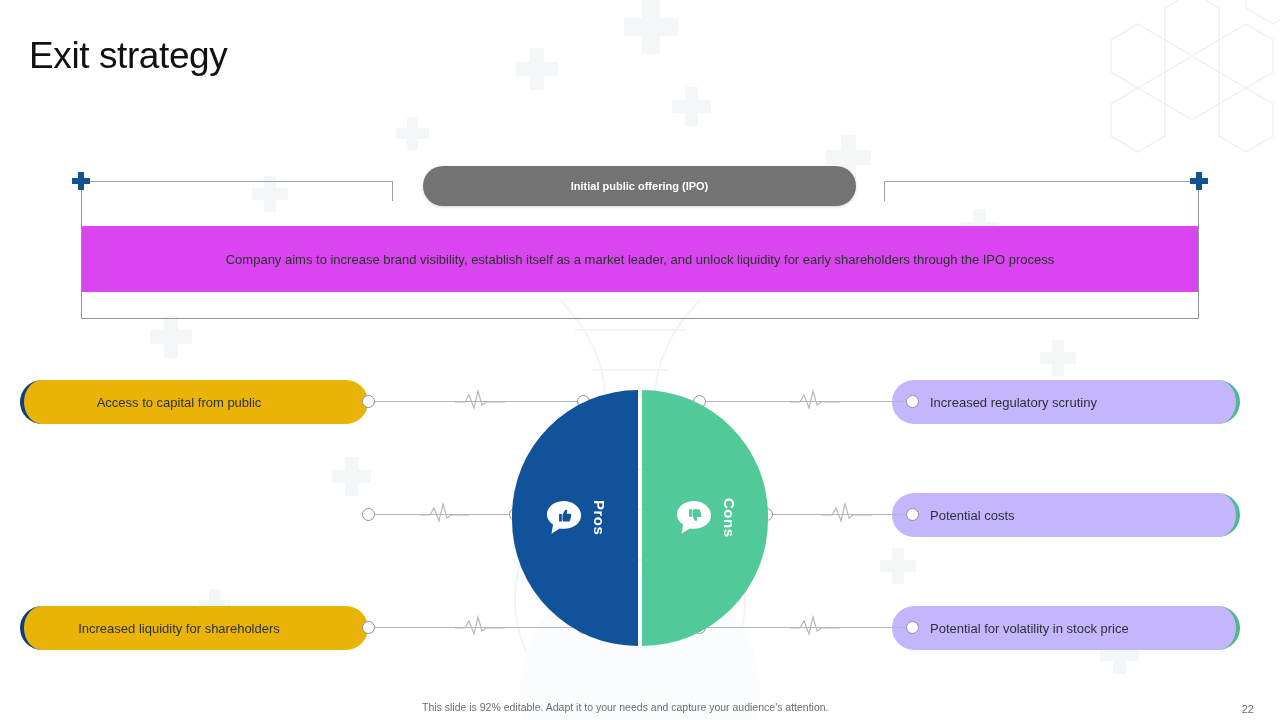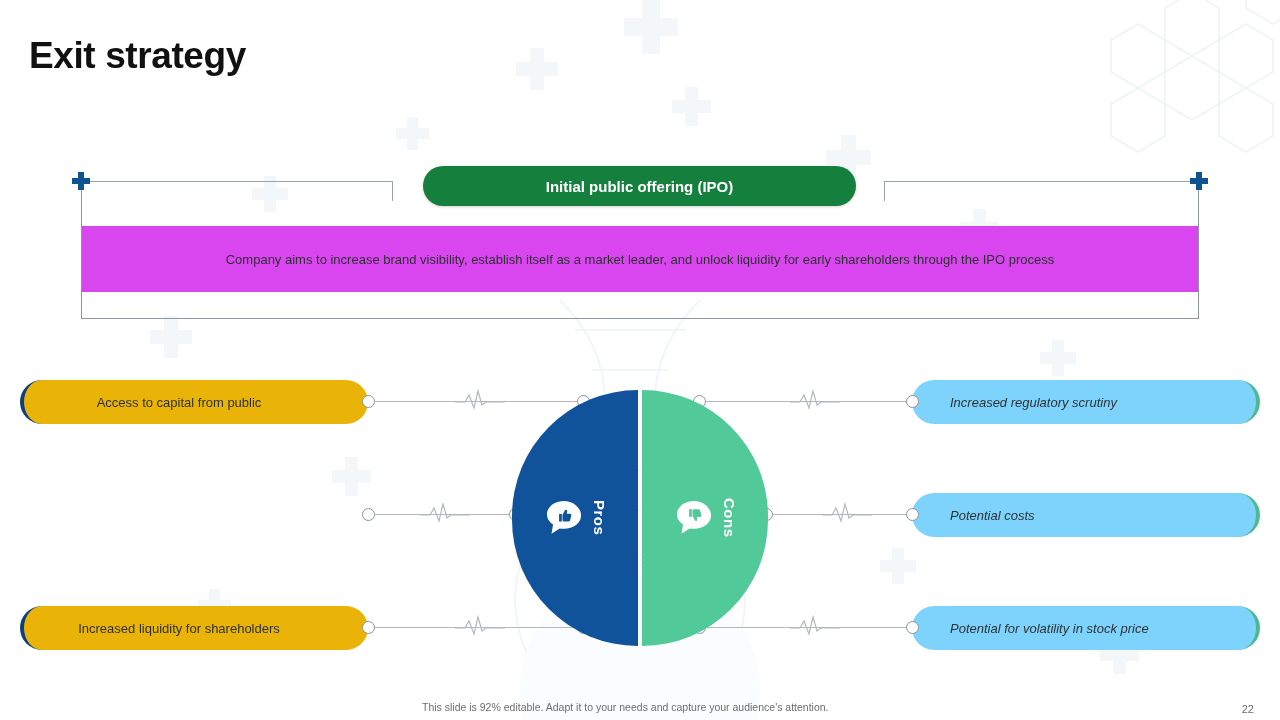--- a/index.html
+++ b/index.html
@@ -25,21 +25,21 @@
     pointer-events: none;
     z-index: 0;
   }
 
   
   .title {
     position: absolute;
     left: 29px;
     top: 35px;
     font-size: 37px;
-    font-weight: bold;
+    font-weight: normal;
     color: #111111;
     letter-spacing: -0.4px;
     z-index: 5;
   }
   .subtitle {
     position: absolute;
     left: 30px;
     top: 96px;
     font-size: 11px;
     color: #3d3d3d;
@@ -107,23 +107,23 @@
   .plus-right { left: 1190px; top: 172px; }
 
   
   .ipo-pill {
     position: absolute;
     left: 423px;
     top: 166px;
     width: 433px;
     height: 40px;
     border-radius: 20px;
-    background: #15803d;
+    background: #737373;
     color: #ffffff;
-    font-size: 15px;
+    font-size: 11px;
     font-weight: bold;
     display: flex;
     align-items: center;
     justify-content: center;
     z-index: 7;
     box-shadow: 0 1px 3px rgba(0,0,0,0.18);
   }
 
   
   .desc-box {
@@ -168,26 +168,25 @@
   }
   .pill-left {
     left: 20px;
     width: 348px;
     background: #eab308;
     border-left: 4px solid #0d3f7a;
     justify-content: center;
     padding-right: 34px;
   }
   .pill-right {
-    left: 912px;
+    left: 892px;
     width: 348px;
-    background: #7dd3fc;
+    background: #c4b5fd;
     border-right: 4px solid #4cba8e;
     padding-left: 38px;
-    font-style: italic;
   }
 
   .node {
     position: absolute;
     top: 15px;
     width: 13px;
     height: 13px;
     border-radius: 50%;
     background: #ffffff;
     border: 1px solid #8b949c;

